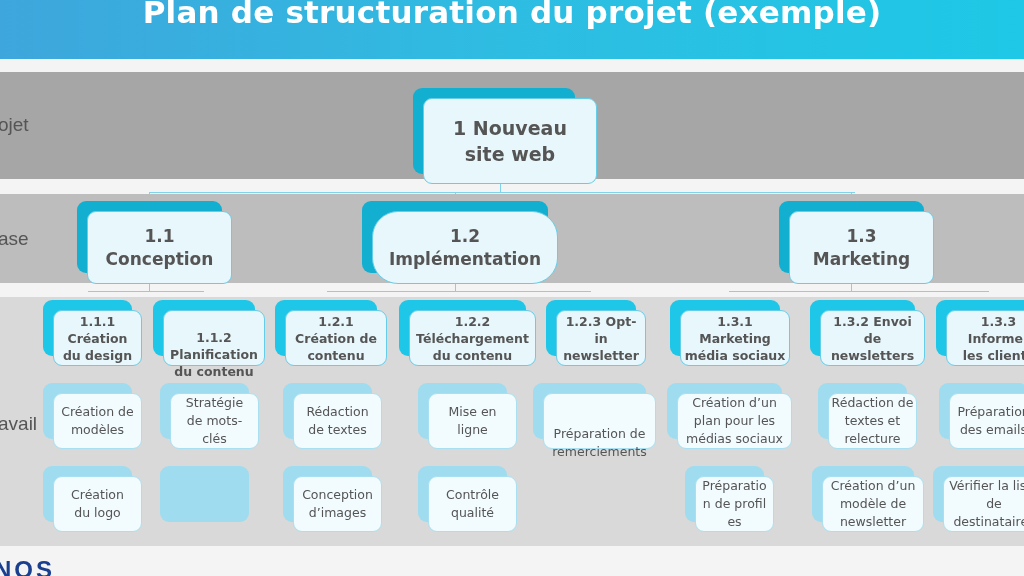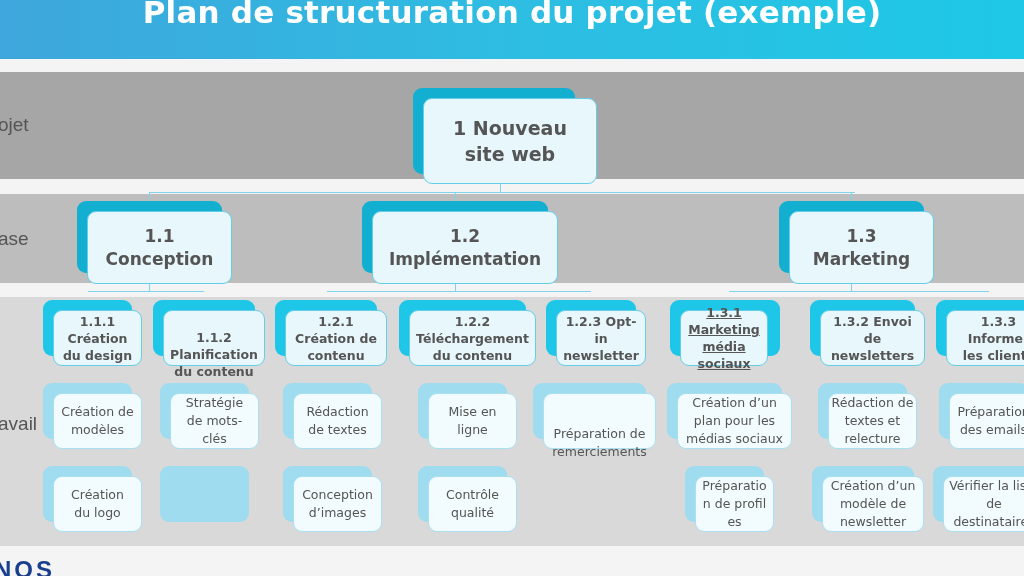--- a/index.html
+++ b/index.html
@@ -79,21 +79,21 @@
 </div>
 
 <div class="node lvl1" style="left:77px;top:201px;width:155px;height:83px;">
   <div class="back" style="width:145px;height:72px;"></div>
   <div class="front" style="left:10px;top:10px;width:145px;height:73px;">
     <span style="max-width:115px;">1.1 Conception</span>
   </div>
 </div>
 <div class="node lvl1" style="left:362px;top:201px;width:186px;height:83px;">
   <div class="back" style="width:186px;height:72px;"></div>
-  <div class="front" style="left:10px;top:10px;width:186px;height:73px;">
+  <div class="front" style="left:10px;top:10px;width:186px;height:73px;border-radius:26px;">
     <span style="max-width:170px;">1.2 Implémentation</span>
   </div>
 </div>
 <div class="node lvl1" style="left:779px;top:201px;width:155px;height:83px;">
   <div class="back" style="width:145px;height:72px;"></div>
   <div class="front" style="left:10px;top:10px;width:145px;height:73px;">
     <span style="max-width:110px;">1.3 Marketing</span>
   </div>
 </div>
 
@@ -122,21 +122,21 @@
   </div>
 </div>
 <div class="node lvl2" style="left:546px;top:300px;width:100px;height:66px;">
   <div class="back" style="width:90px;height:56px;"></div>
   <div class="front" style="left:10px;top:10px;width:90px;height:56px;">
     <span style="max-width:80px;">1.2.3 Opt-in newsletter</span>
   </div>
 </div>
 <div class="node lvl2" style="left:670px;top:300px;width:120px;height:66px;">
   <div class="back" style="width:110px;height:56px;"></div>
-  <div class="front" style="left:10px;top:10px;width:88px;height:56px;text-decoration:underline;">
+  <div class="front" style="left:10px;top:10px;width:110px;height:56px;">
     <span style="max-width:108px;">1.3.1 Marketing média sociaux</span>
   </div>
 </div>
 <div class="node lvl2" style="left:810px;top:300px;width:115px;height:66px;">
   <div class="back" style="width:105px;height:56px;"></div>
   <div class="front" style="left:10px;top:10px;width:105px;height:56px;">
     <span style="max-width:92px;">1.3.2 Envoi de newsletters</span>
   </div>
 </div>
 <div class="node lvl2" style="left:936px;top:300px;width:115px;height:66px;">

